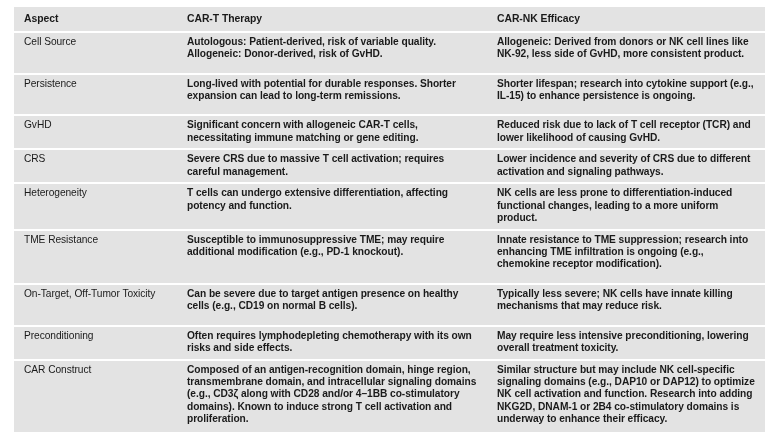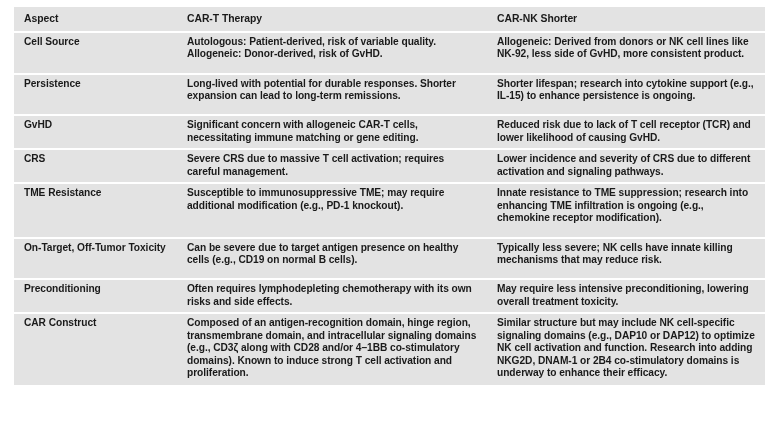--- a/index.html
+++ b/index.html
@@ -52,21 +52,21 @@
     font-weight: bold;
   }
   table.cmp thead th {
     font-weight: bold;
     font-size: 10.4px;
     padding-top: 6px;
     padding-bottom: 5px;
     border-bottom: 2px solid #ffffff;
   }
   table.cmp td.aspect {
-    font-weight: bold;
+    font-weight: normal;
     padding-right: 6px;
   }
   table.cmp tbody tr:last-child td {
     border-bottom: none;
     padding-bottom: 6px;
   }
   
   table.cmp tbody tr.pad-extra td {
     padding-bottom: 12px;
   }
@@ -79,21 +79,21 @@
     <table class="cmp">
       <colgroup>
         <col class="c1">
         <col class="c2">
         <col class="c3">
       </colgroup>
       <thead>
         <tr>
           <th>Aspect</th>
           <th>CAR-T Therapy</th>
-          <th>CAR-NK Shorter</th>
+          <th>CAR-NK Efficacy</th>
         </tr>
       </thead>
       <tbody id="table-body">
           <tr class="pad-extra">
             <td class="aspect">Cell Source</td>
             <td>Autologous: Patient-derived, risk of variable quality. Allogeneic: Donor-derived, risk of GvHD.</td>
             <td>Allogeneic: Derived from donors or NK cell lines like NK-92, less side of GvHD, more consistent product.</td>
           </tr>
           <tr class="pad-extra">
             <td class="aspect">Persistence</td>
@@ -102,20 +102,25 @@
           </tr>
           <tr>
             <td class="aspect">GvHD</td>
             <td>Significant concern with allogeneic CAR-T cells, necessitating immune matching or gene editing.</td>
             <td>Reduced risk due to lack of T cell receptor (TCR) and lower likelihood of causing GvHD.</td>
           </tr>
           <tr>
             <td class="aspect">CRS</td>
             <td>Severe CRS due to massive T cell activation; requires careful management.</td>
             <td>Lower incidence and severity of CRS due to different activation and signaling pathways.</td>
+          </tr>
+          <tr>
+            <td class="aspect">Heterogeneity</td>
+            <td>T cells can undergo extensive differentiation, affecting potency and function.</td>
+            <td>NK cells are less prone to differentiation-induced functional changes, leading to a more uniform product.</td>
           </tr>
           <tr class="pad-extra">
             <td class="aspect">TME Resistance</td>
             <td>Susceptible to immunosuppressive TME; may require additional modification (e.g., PD-1 knockout).</td>
             <td>Innate resistance to TME suppression; research into enhancing TME infiltration is ongoing (e.g., chemokine receptor modification).</td>
           </tr>
           <tr class="pad-extra">
             <td class="aspect">On-Target, Off-Tumor Toxicity</td>
             <td>Can be severe due to target antigen presence on healthy cells (e.g., CD19 on normal B cells).</td>
             <td>Typically less severe; NK cells have innate killing mechanisms that may reduce risk.</td>

